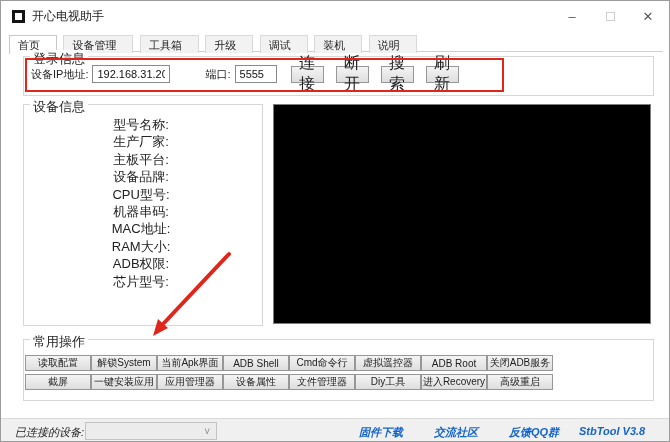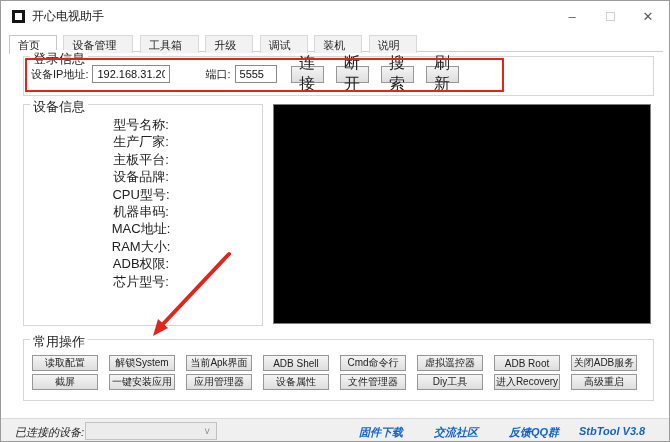--- a/index.html
+++ b/index.html
@@ -36,21 +36,21 @@
   .login-row .btn { width:33px; margin-right:12px; }
 
   
   .dev-fields { position:absolute; top:115px; left:30px; width:220px; }
   .dev-fields .fieldrow { height:17.4px; font-size:13px; color:#222;text-align:center; }
 
   
   .preview { position:absolute; top:103px; left:272px; width:378px; height:220px; background:#000; border:1px solid #7d7d7d; }
 
   
-  .ops-row { position:absolute; left:31px; display:flex; gap:11px; }
+  .ops-row { position:absolute; left:24px; display:flex; gap:0; }
   .ops-row .btn { width:66px; height:16px; font-size:10px; }
   .row1 { top:354px; }
   .row2 { top:373px; }
 
   
   .red-rect { position:absolute; left:24px; top:57px; width:479px; height:34px; border:2px solid #e0251b; pointer-events:none; z-index:40; }
   .arrow-svg { position:absolute; left:140px; top:243px; width:100px; height:100px; pointer-events:none; z-index:40; }
 
   
   .statusbar { position:absolute; left:0; right:0; top:417px; height:24px; background:#f0f0f0; border-top:1px solid #dadada;font-style:italic; }

